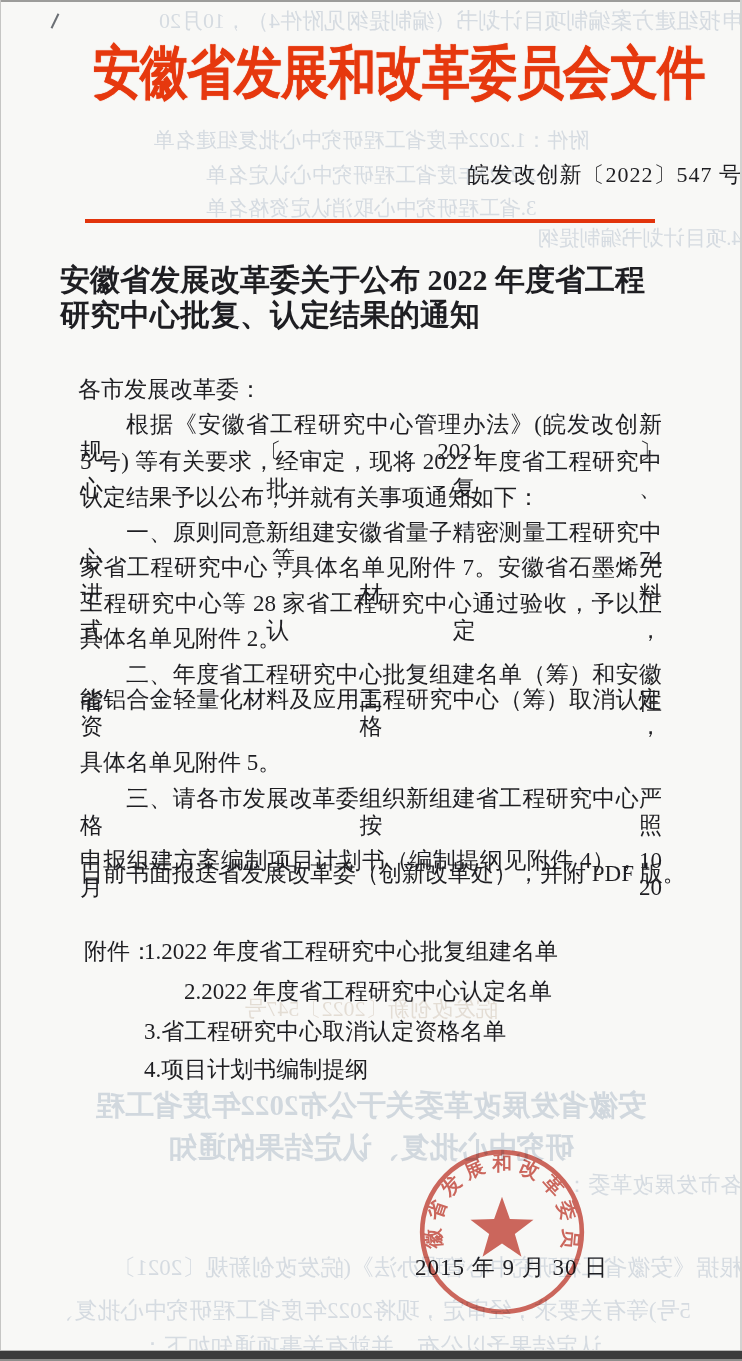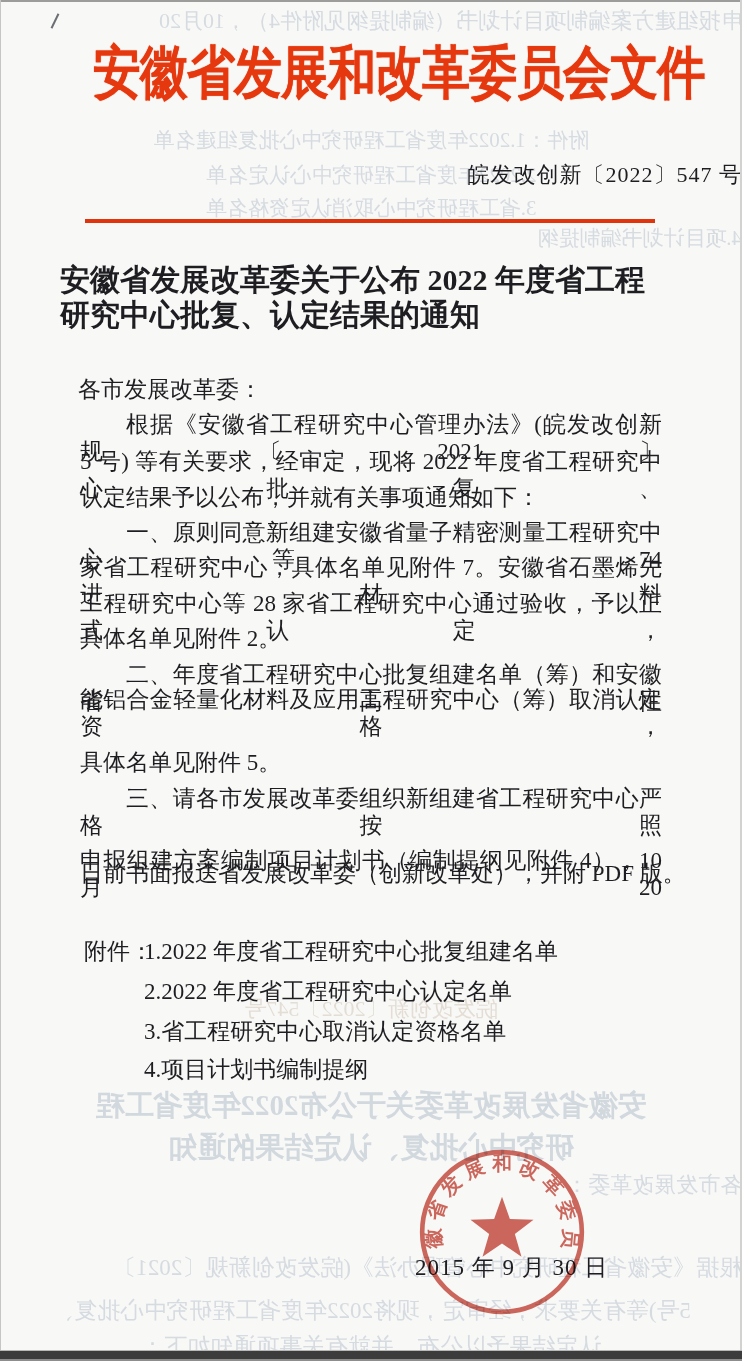--- a/index.html
+++ b/index.html
@@ -39,21 +39,21 @@
   .line{position:absolute;left:80px;width:582px;font-size:23px;line-height:27px;white-space:nowrap;}
   .just{white-space:normal;text-align:justify;text-align-last:justify;}
   .ind{text-indent:46px;}
   .b0{top:411px;} .b1{top:448px;} .b2{top:484px;} .b3{top:519px;} .b4{top:554px;}
   .b5{top:590px;} .b6{top:625px;font-family:Liberation Serif, serif;} .b7{top:661px;} .b8{top:686px;} .b9{top:749px;}
   .b10{top:785px;} .b11{top:823px;margin-top:24px;} .b12{top:860px;}
 
   
   .att-label{left:84px;top:936px;font-size:23px;white-space:nowrap;}
   .att{position:absolute;left:144px;font-size:23px;white-space:nowrap;}
-  .a0{top:936px;} .a1{top:976px;} .a2{top:1016px;} .a3{top:1054px;}
+  .a0{top:936px;} .a1{top:976px;margin-left:40px;} .a2{top:1016px;} .a3{top:1054px;}
 
   
   .issue-date{left:415px;top:1252px;font-size:23px;letter-spacing:1px;white-space:nowrap;z-index:2;}
   .seal{left:417px;top:1147px;width:170px;height:170px;mix-blend-mode:multiply;opacity:.85;z-index:3;}
 </style>
 </head>
 <body>
 
 <div class="page">
 

